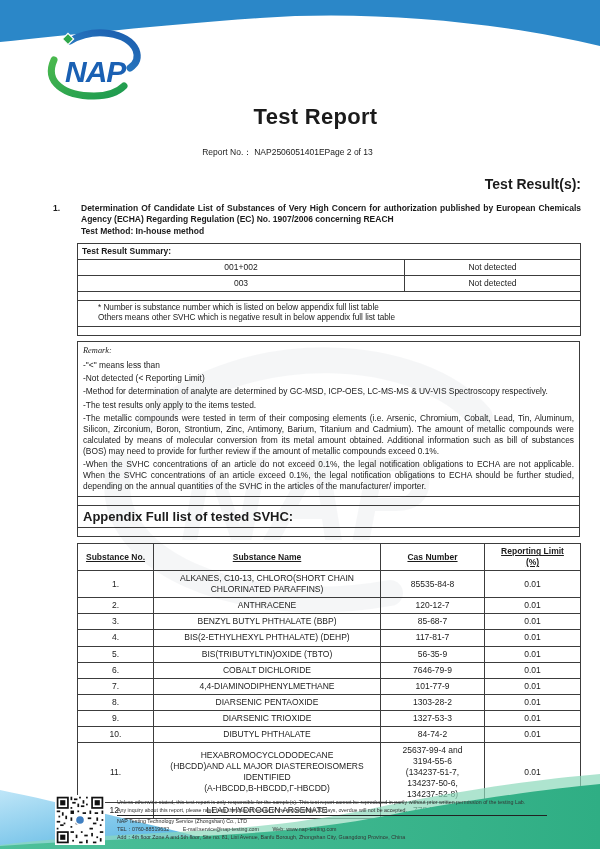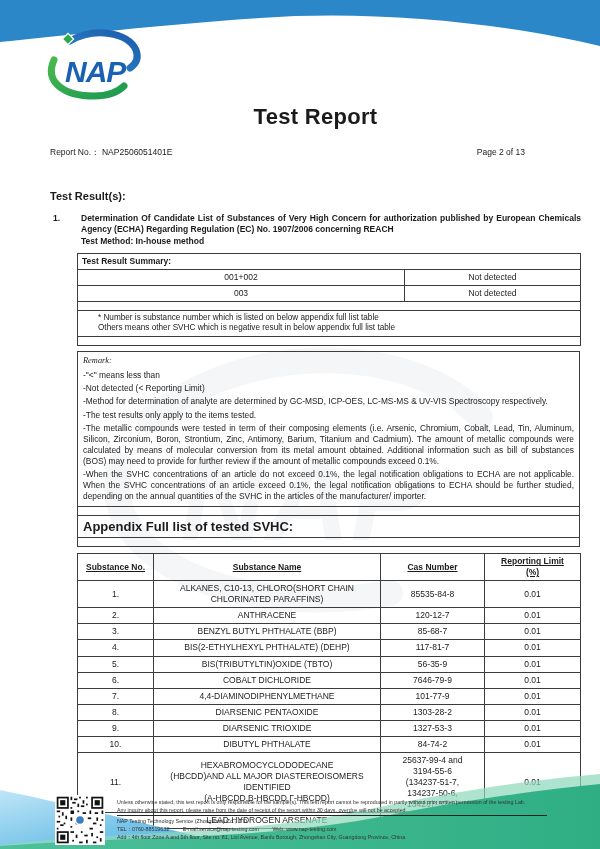--- a/index.html
+++ b/index.html
@@ -11,22 +11,22 @@
   }
   svg { display:block; }
 
   
   .header-wave { position:absolute; top:0; left:0; }
   .logo-wrap { position:absolute; top:26px; left:42px; width:104px; height:82px; }
   .watermark { position:absolute; top:325px; left:80px; opacity:0.05; pointer-events:none; }
 
   .content { position:absolute; top:0; left:50px; width:531px; }
   .doc-title { margin:0; padding-top:104px; text-align:center; font-size:22px; font-weight:bold; letter-spacing:.3px; }
-  .report-row { display:flex; justify-content:space-between; margin-top:17px; padding-right:56px; font-size:8.5px; }
-  .results-label { margin-top:31px; font-size:11px; font-weight:bold; }
+  .report-row { display:flex; justify-content:center; margin-top:17px; padding-right:56px; font-size:8.5px; }
+  .results-label { margin-top:17px; font-size:14px; font-weight:bold;text-align:right; }
 
   .section { display:flex; margin-top:11px; font-size:8.5px; font-weight:bold; line-height:1.32; }
   .sec-num { width:31px; padding-left:3px; }
   .sec-body { flex:1; }
   .sec-heading { text-align:justify; }
   .sec-method { margin-top:1px; }
   table.grid { border-collapse:collapse; table-layout:fixed; width:503px; margin-left:27px; font-size:8.5px; }
   table.grid td, table.grid th { border:1px solid #3c3c3c; padding:2px 4px; text-align:center; vertical-align:middle; line-height:1.3; }
   .summary { margin-top:5px; }
   .summary .title-cell { text-align:left; font-weight:bold;margin-left:12px; }

